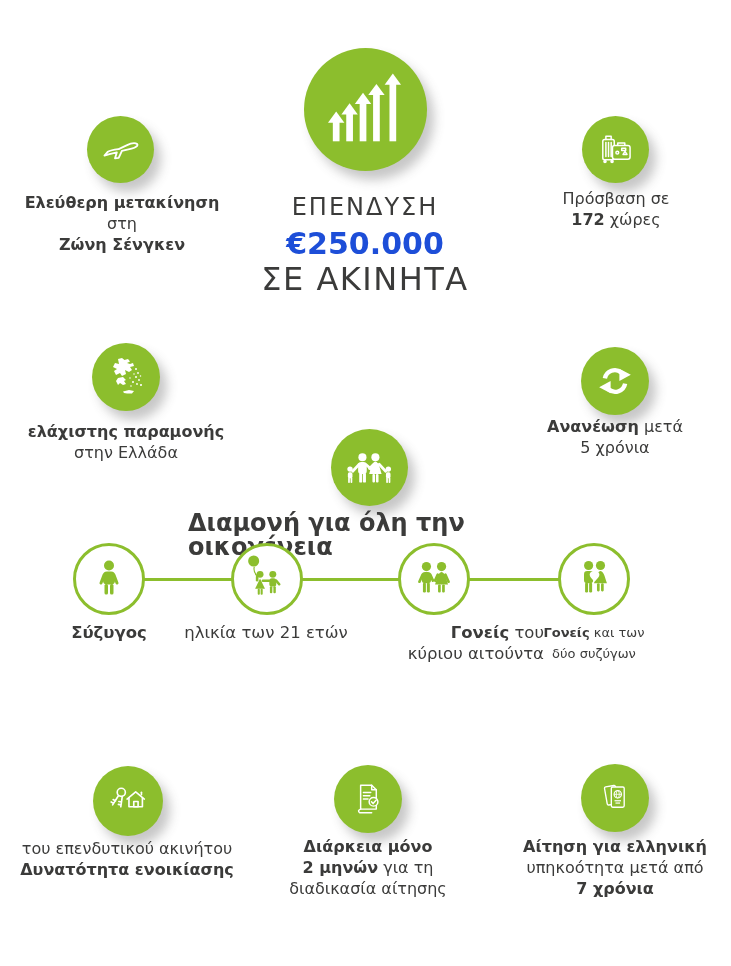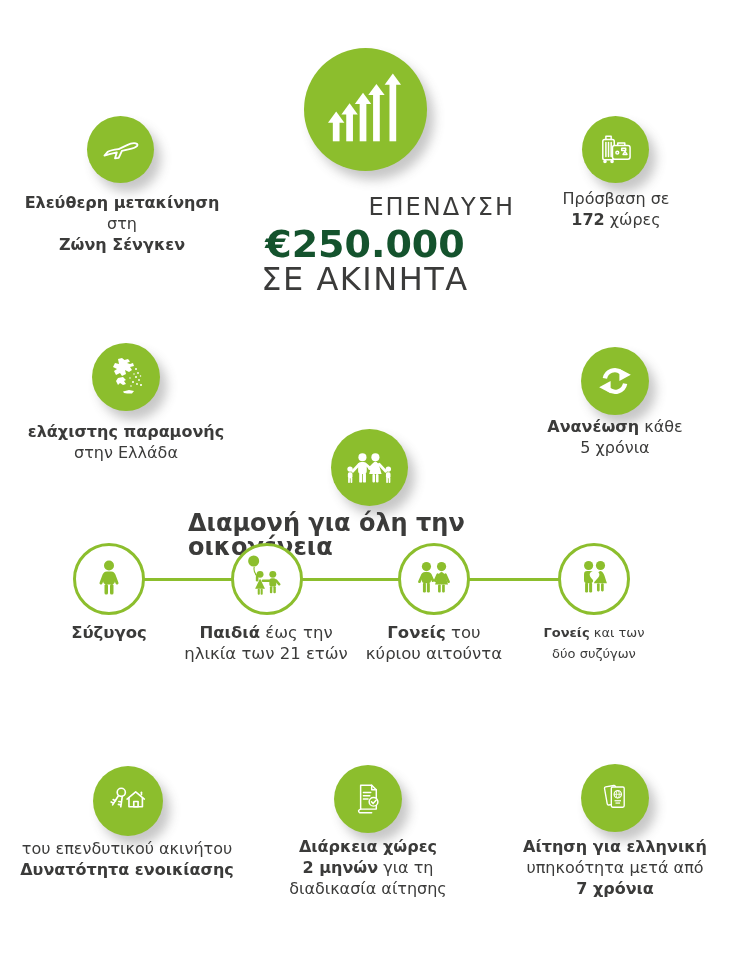--- a/index.html
+++ b/index.html
@@ -14,21 +14,21 @@
     z-index:3;
   }
   .outline-circle{
     position:absolute;border-radius:50%;background:#fff;border:3px solid #8CBE2D;
     box-sizing:border-box;display:flex;align-items:center;justify-content:center;
     z-index:2;
   }
   .caption{position:absolute;text-align:center;font-size:16px;line-height:21px;z-index:1;}
   .caption b{font-weight:700;}
   .hero-title{position:absolute;text-align:center;font-size:24px;letter-spacing:2px;line-height:30px;}
-  .hero-amount{position:absolute;text-align:center;font-size:38px;font-weight:700;color:#14532d;line-height:36px;}
+  .hero-amount{position:absolute;text-align:center;font-size:30px;font-weight:700;color:#1d4ed8;line-height:36px;}
   .hero-subtitle{position:absolute;text-align:center;font-size:32px;letter-spacing:1.5px;line-height:30px;}
   .family-heading{position:absolute;text-align:left;font-size:24px;font-weight:700;line-height:24px;}
   .tl-line{position:absolute;left:107px;top:578px;width:489px;height:3px;background:#8CBE2D;z-index:1;}
   svg{display:block;}
 </style>
 </head>
 <body>
 
 <div class="stage">
 
@@ -41,21 +41,21 @@
           <rect x="28.5" y="54" width="9" height="38"></rect>
         <polygon points="40,42 51,27 62,42"></polygon>
           <rect x="46.5" y="40" width="9" height="52"></rect>
         <polygon points="58,30 69,15 80,30"></polygon>
           <rect x="64.5" y="28" width="9" height="64"></rect>
         <polygon points="80,16 91,1 102,16"></polygon>
           <rect x="86.5" y="14" width="9" height="78"></rect>
       </g>
     </svg>
   </div>
-  <div class="hero-title" style="left:215px;top:192px;width:300px;text-align:right;">ΕΠΕΝΔΥΣΗ</div>
+  <div class="hero-title" style="left:215px;top:192px;width:300px;">ΕΠΕΝΔΥΣΗ</div>
   <div class="hero-amount" style="left:215px;top:226px;width:300px;">€250.000</div>
   <div class="hero-subtitle" style="left:215px;top:264px;width:300px;">ΣΕ ΑΚΙΝΗΤΑ</div>
 
   <div class="bubble" style="left:87px;top:116px;width:67px;height:67px;">
     <svg width="46" height="46" viewBox="0 0 100 100">
       <path d="M14 62 L21 54 C28 50 37 49 45 48 L62 40 C72 35 81 34 85 37 C88 40 82 45 73 47 L52 52 L45 67 L37 68 L41 55 L25 59 Z" fill="none" stroke="#fff" stroke-width="4" stroke-linejoin="round" stroke-linecap="round"></path>
     </svg>
   </div>
   <div class="caption" style="left:7px;top:192px;width:230px;">
     <div><b>Ελεύθερη μετακίνηση</b></div>
@@ -113,21 +113,21 @@
 
   <div class="bubble" style="left:581px;top:347px;width:68px;height:68px;">
     <svg width="44" height="44" viewBox="0 0 100 100">
       <path d="M27 44 A23 23 0 0 1 64 30.5" stroke="#fff" stroke-width="10" fill="none"></path>
       <polygon points="60,22 86,36 60,50" fill="#fff"></polygon>
       <path d="M73 56 A23 23 0 0 1 36 69.5" stroke="#fff" stroke-width="10" fill="none"></path>
       <polygon points="40,78 14,64 40,50" fill="#fff"></polygon>
     </svg>
   </div>
   <div class="caption" style="left:505px;top:416px;width:220px;">
-    <div><b>Ανανέωση</b><span> κάθε</span></div>
+    <div><b>Ανανέωση</b><span> μετά</span></div>
     <div><span>5 χρόνια</span></div>
   </div>
 
   <div class="bubble" style="left:331px;top:429px;width:77px;height:77px;">
     <svg width="54" height="54" viewBox="0 0 100 100">
       <g fill="#ffffff" stroke="none">
         <circle cx="13" cy="52" r="5"></circle>
         <rect x="9" y="58" width="8.5" height="11" rx="3"></rect>
         <rect x="9.5" y="68" width="3.2" height="10" rx="1.4"></rect>
         <rect x="14" y="68" width="3.2" height="10" rx="1.4"></rect>
@@ -229,24 +229,23 @@
         <rect x="63" y="58" width="5" height="15" rx="2"></rect>
       </g>
       <path d="M51 55 C45.5 49.5 42 46 42 41.8 C42 38.6 44.4 36.6 46.9 36.6 C48.8 36.6 50.3 37.8 51 39.3 C51.7 37.8 53.2 36.6 55.1 36.6 C57.6 36.6 60 38.6 60 41.8 C60 46 56.5 49.5 51 55 Z" fill="#ffffff"></path>
     </svg>
   </div>
 
   <div class="caption" style="left:39px;top:622px;width:140px;font-size:16.5px;">
     <div><b>Σύζυγος</b><span></span></div>
   </div>
   <div class="caption" style="left:156px;top:622px;width:220px;font-size:16.5px;">
-    <div><b>Παιδιά</b><span> έως την</span></div>
     <div><span>ηλικία των 21 ετών</span></div>
   </div>
-  <div class="caption" style="left:324px;top:622px;width:220px;font-size:16.5px;">
+  <div class="caption" style="left:324px;top:622px;width:220px;font-size:16.5px;text-align:right;">
     <div><b>Γονείς</b><span> του</span></div>
     <div><span>κύριου αιτούντα</span></div>
   </div>
   <div class="caption" style="left:484px;top:622px;width:220px;font-size:13px;">
     <div><b>Γονείς</b><span> και των</span></div>
     <div><span>δύο συζύγων</span></div>
   </div>
 
   <div class="bubble" style="left:93px;top:766px;width:70px;height:70px;">
     <svg width="48" height="48" viewBox="0 0 100 100">
@@ -274,21 +273,21 @@
         <line x1="40" y1="36" x2="56" y2="36"></line>
         <line x1="40" y1="43" x2="54" y2="43"></line>
         <line x1="40" y1="50" x2="50" y2="50"></line>
         <circle cx="62" cy="56" r="9.5" fill="#8CBE2D"></circle>
         <path d="M57.5 56 l3.5 4 l7 -8"></path>
         <path d="M34 72 q-8 3 -2 8 h26"></path>
       </g>
     </svg>
   </div>
   <div class="caption" style="left:258px;top:836px;width:220px;">
-    <div><b>Διάρκεια χώρες</b></div>
+    <div><b>Διάρκεια μόνο</b></div>
     <div><b>2 μηνών</b><span> για τη</span></div>
     <div><span>διαδικασία αίτησης</span></div>
   </div>
 
   <div class="bubble" style="left:581px;top:764px;width:68px;height:68px;">
     <svg width="46" height="46" viewBox="0 0 100 100">
       <g fill="none" stroke="#fff" stroke-width="3">
         <rect x="30" y="24" width="24" height="40" rx="3" transform="rotate(-10 42 44)"></rect>
         <rect x="42" y="26" width="28" height="44" rx="3" fill="#8CBE2D"></rect>
         <circle cx="56" cy="42" r="8" stroke-width="2.6"></circle>

